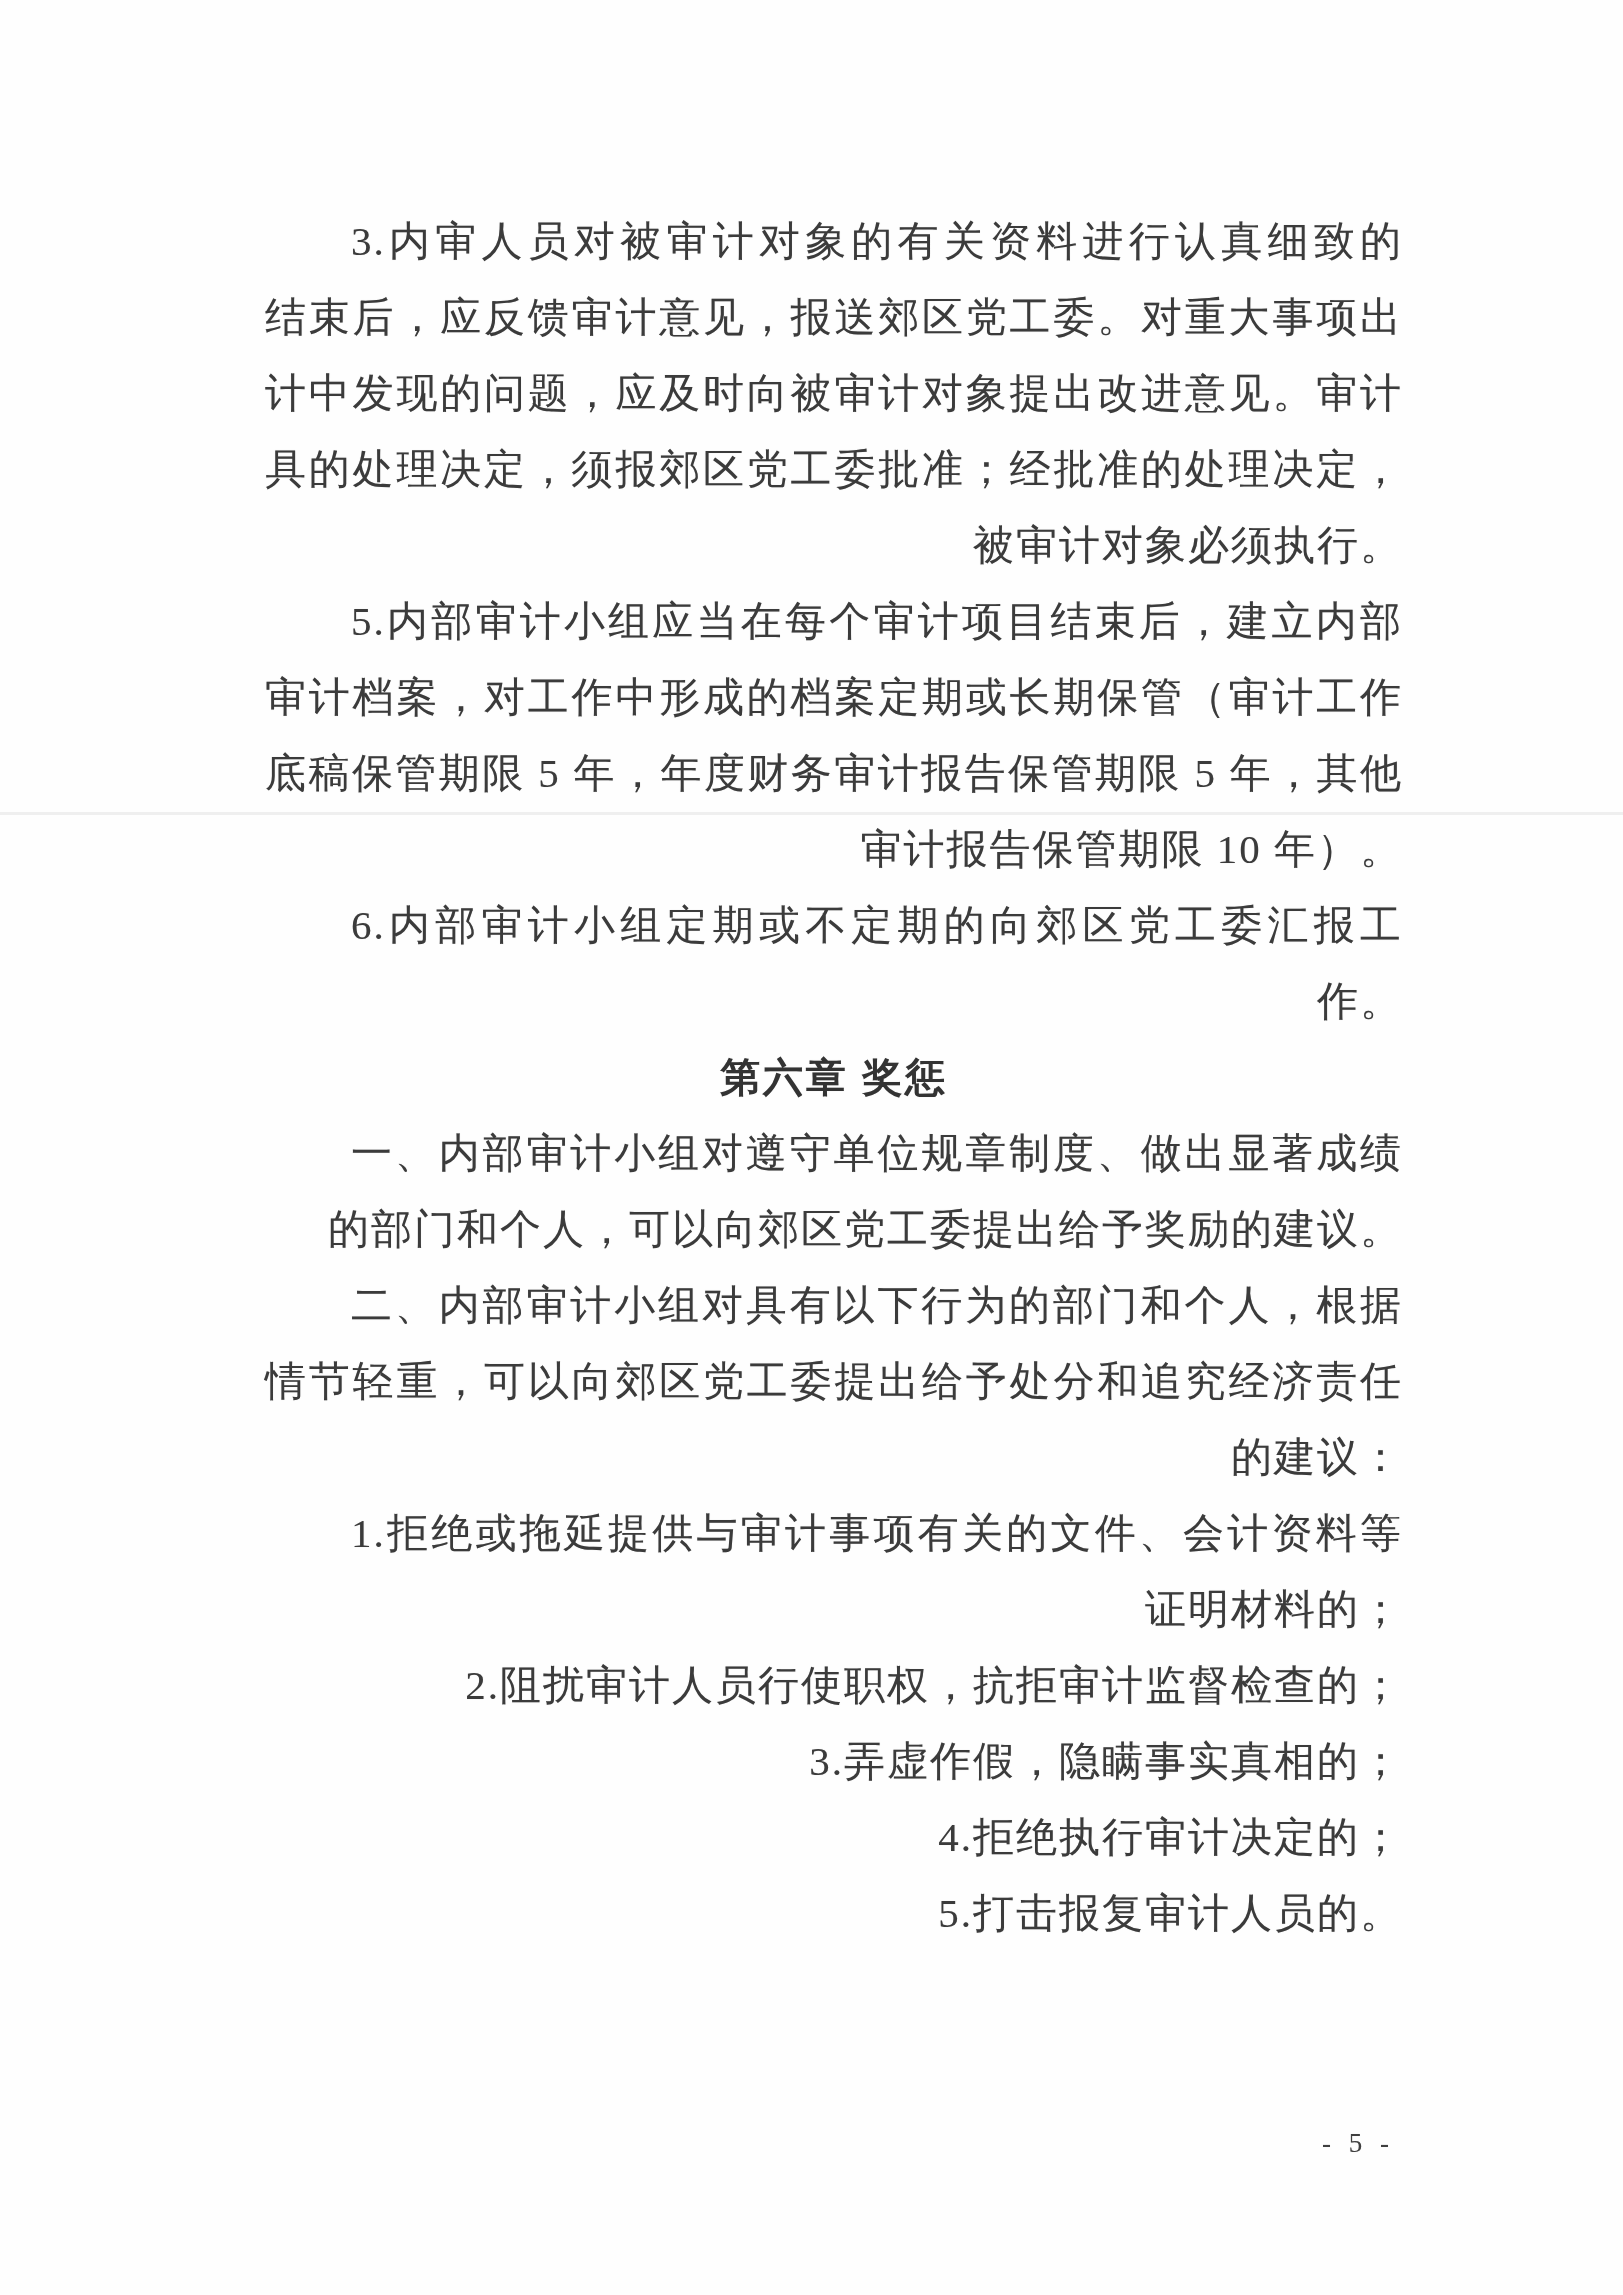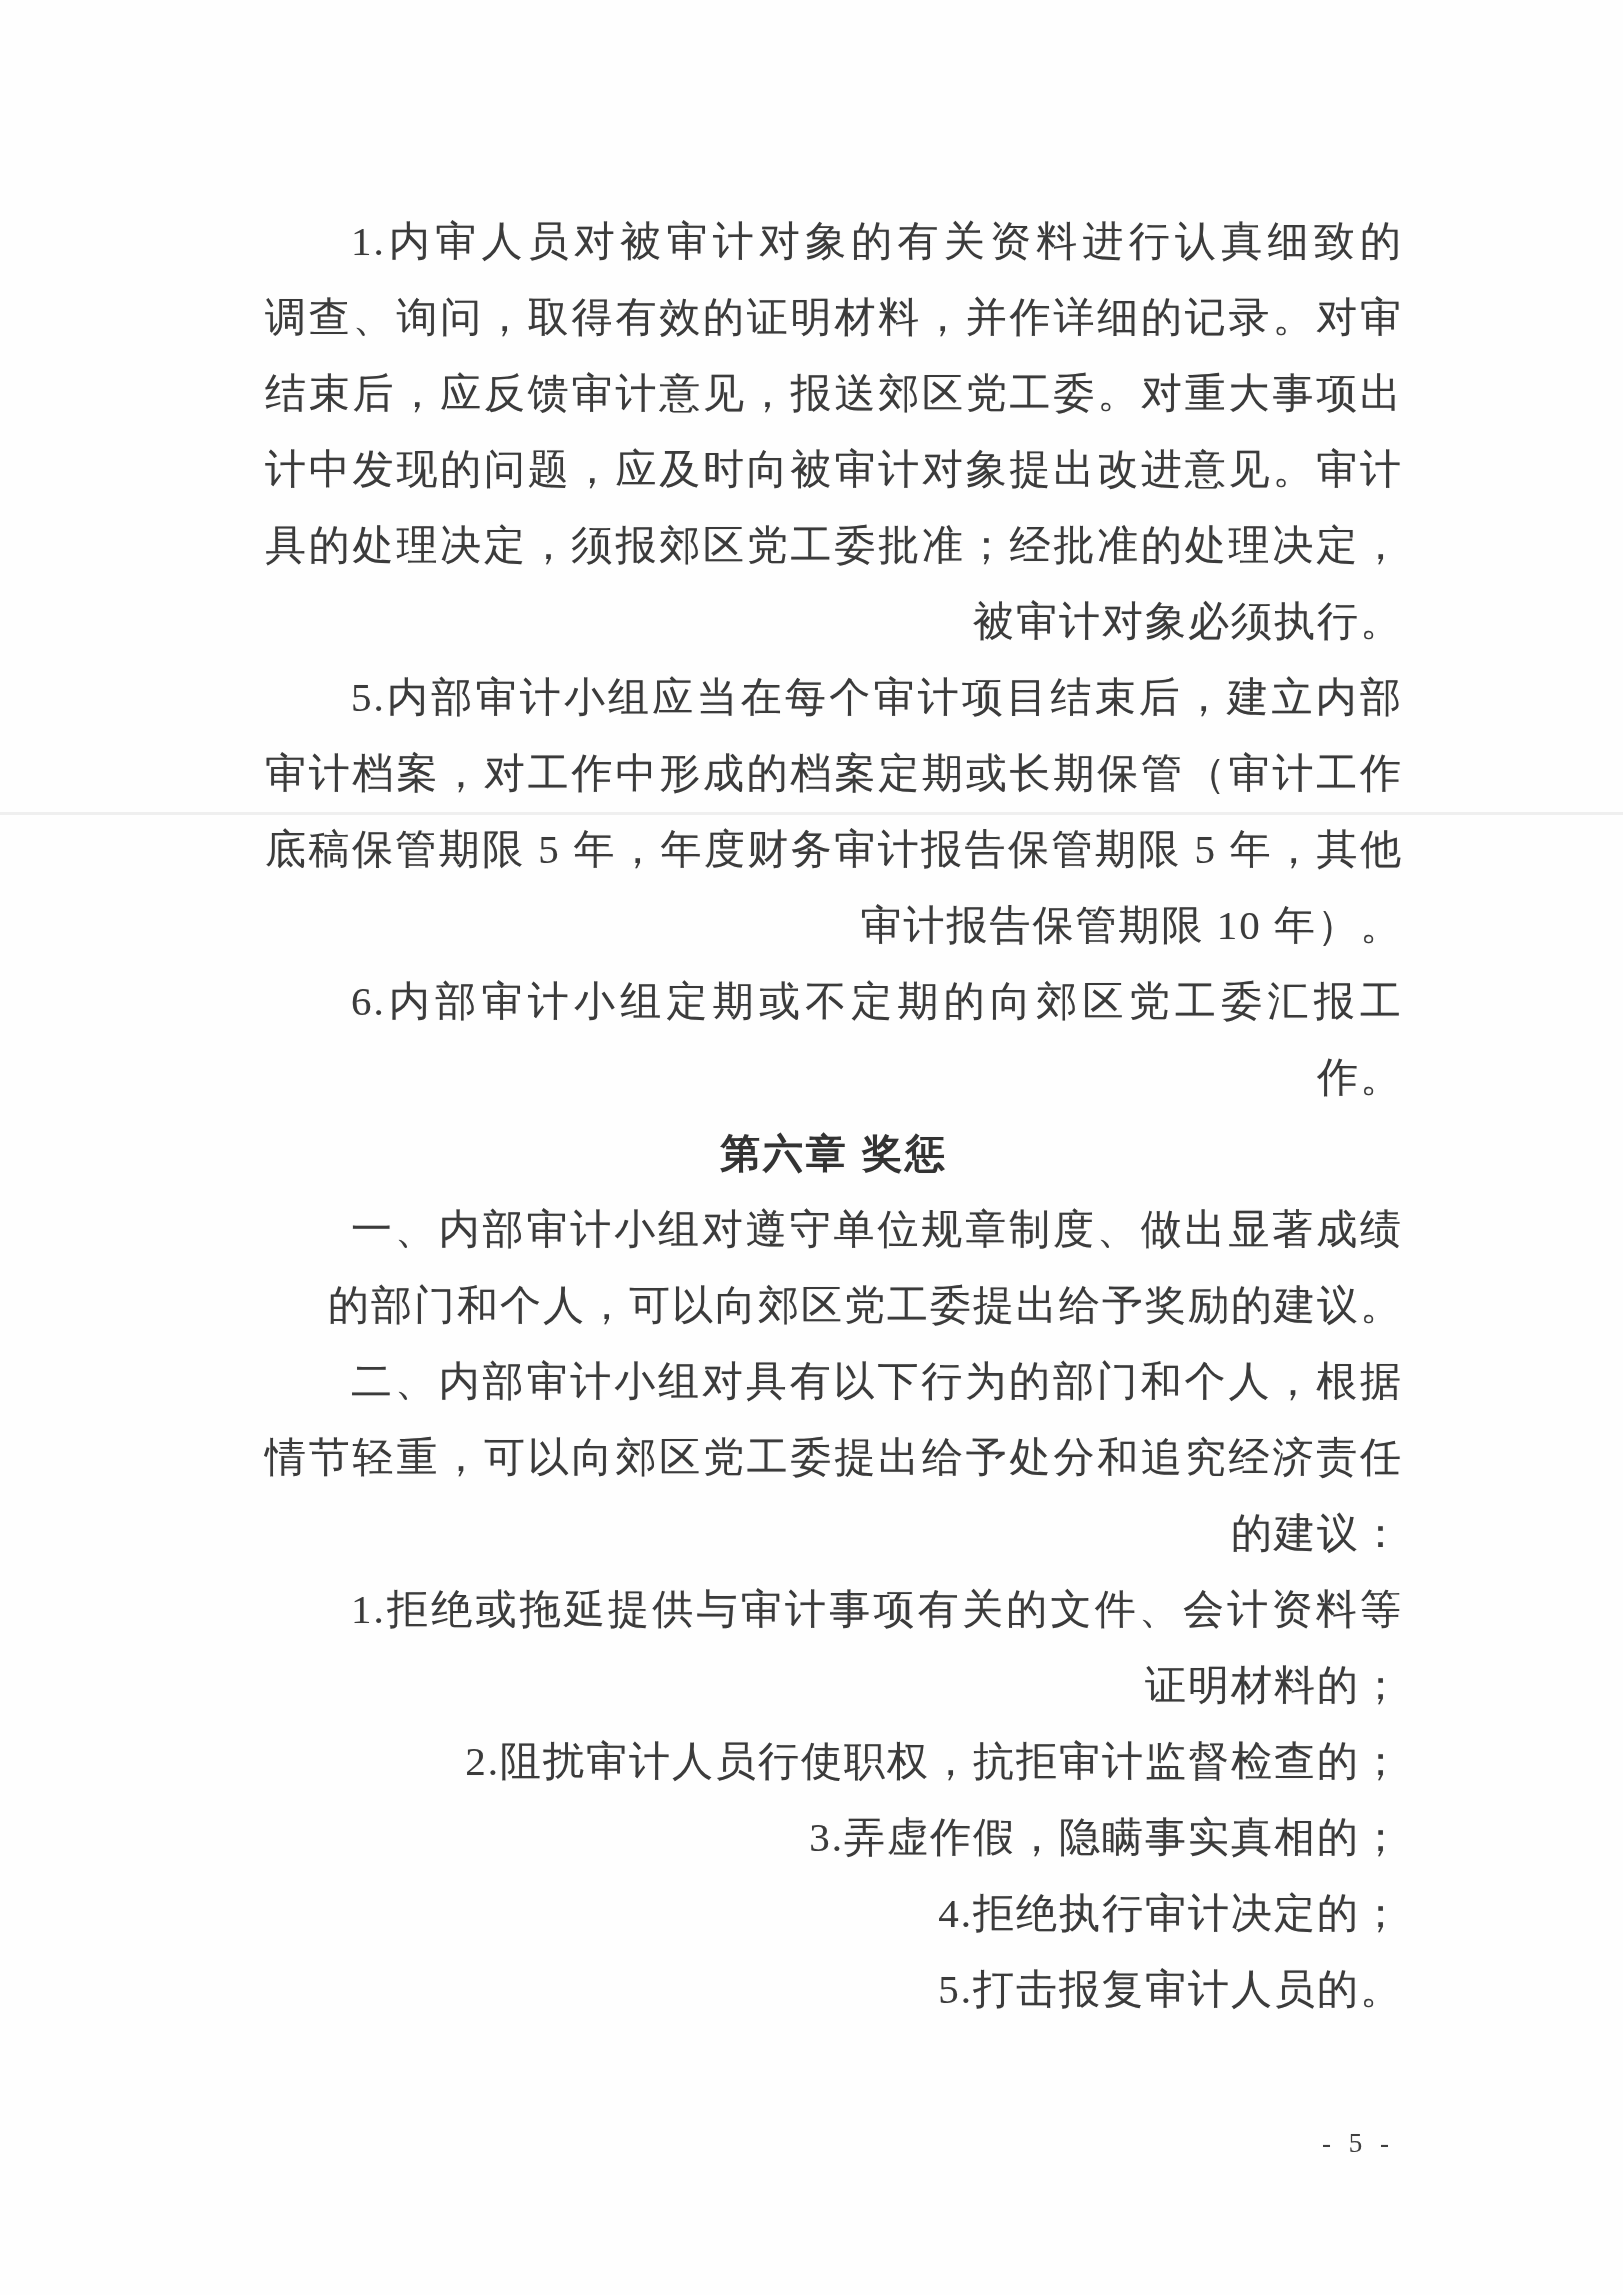--- a/index.html
+++ b/index.html
@@ -62,22 +62,21 @@
   }
 </style>
 </head>
 <body>
 
 <div class="page">
 
   <div class="scan-line"></div>
 
   <div class="textblock">
-    <div class="tline first fill">1.内审人员对被审计对象的有关资料进行认真细致的</div>
-    <div class="tline fill">调查、询问，取得有效的证明材料，并作详细的记录。对审</div>
+    <div class="tline first fill">3.内审人员对被审计对象的有关资料进行认真细致的</div>
     <div class="tline fill">结束后，应反馈审计意见，报送郊区党工委。对重大事项出</div>
     <div class="tline fill">计中发现的问题，应及时向被审计对象提出改进意见。审计</div>
     <div class="tline fill">具的处理决定，须报郊区党工委批准；经批准的处理决定，</div>
     <div class="tline">被审计对象必须执行。</div>
     <div class="tline first fill">5.内部审计小组应当在每个审计项目结束后，建立内部</div>
     <div class="tline fill">审计档案，对工作中形成的档案定期或长期保管（审计工作</div>
     <div class="tline fill">底稿保管期限 5 年，年度财务审计报告保管期限 5 年，其他</div>
     <div class="tline">审计报告保管期限 10 年）。</div>
     <div class="tline first fill">6.内部审计小组定期或不定期的向郊区党工委汇报工</div>
     <div class="tline">作。</div>

